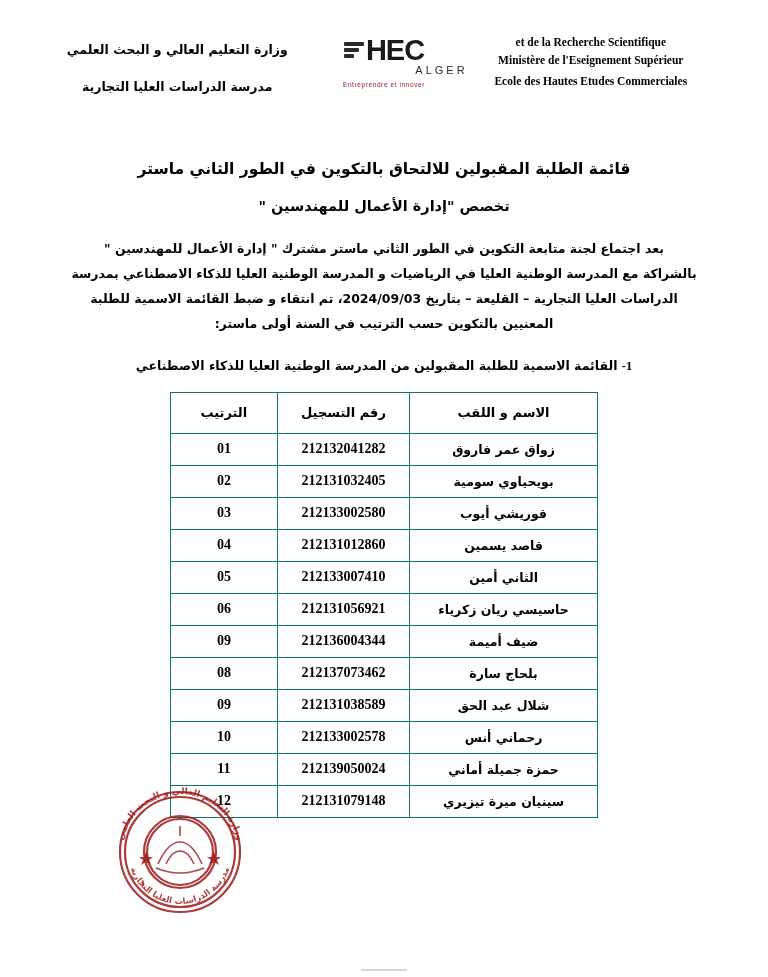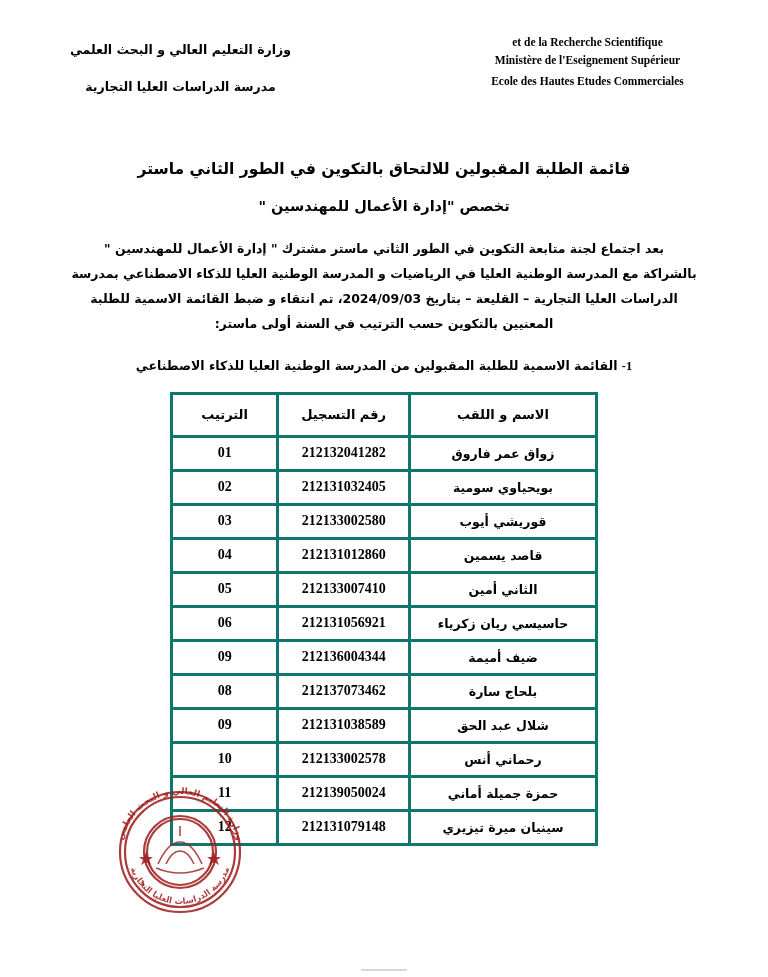--- a/index.html
+++ b/index.html
@@ -168,21 +168,21 @@
     margin: 18px auto 0 auto;
     width: 428px;
   }
   table.students {
     border-collapse: collapse;
     width: 100%;
     direction: rtl;
   }
   table.students th,
   table.students td {
-    border: 3px solid #0f766e;
+    border: 1px solid #0f766e;
     text-align: center;
     padding: 3px 0;
     height: 25px;
     font-family: "DejaVu Sans", sans-serif;
     font-size: 12.5px;
     font-weight: bold;
   }
   table.students th {
     height: 34px;
     font-size: 13px;
@@ -224,20 +224,32 @@
 <div class="page">
 
 
   <div class="header-mid">
 
     <div class="hdr-col ar">
       <div>وزارة التعليم العالي و البحث العلمي</div>
       <div class="line3" style="margin-top:18px;">مدرسة الدراسات العليا التجارية</div>
     </div>
 
+    <div class="logo-wrap">
+      <div class="logo-main">
+        <span class="logo-bars">
+          <span></span>
+            <span></span>
+            <span></span>
+        </span>
+        <span class="logo-text">HEC</span>
+      </div>
+      <div class="logo-sub">ALGER</div>
+      <div class="logo-tag">Entreprendre et innover</div>
+    </div>
 
     <div class="hdr-col fr">
       <div>et de la Recherche Scientifique</div>
       <div>Ministère de l'Eseignement Supérieur</div>
       <div class="line3">Ecole des Hautes Etudes Commerciales</div>
     </div>
 
   </div>
 
   <div class="doc-body">

